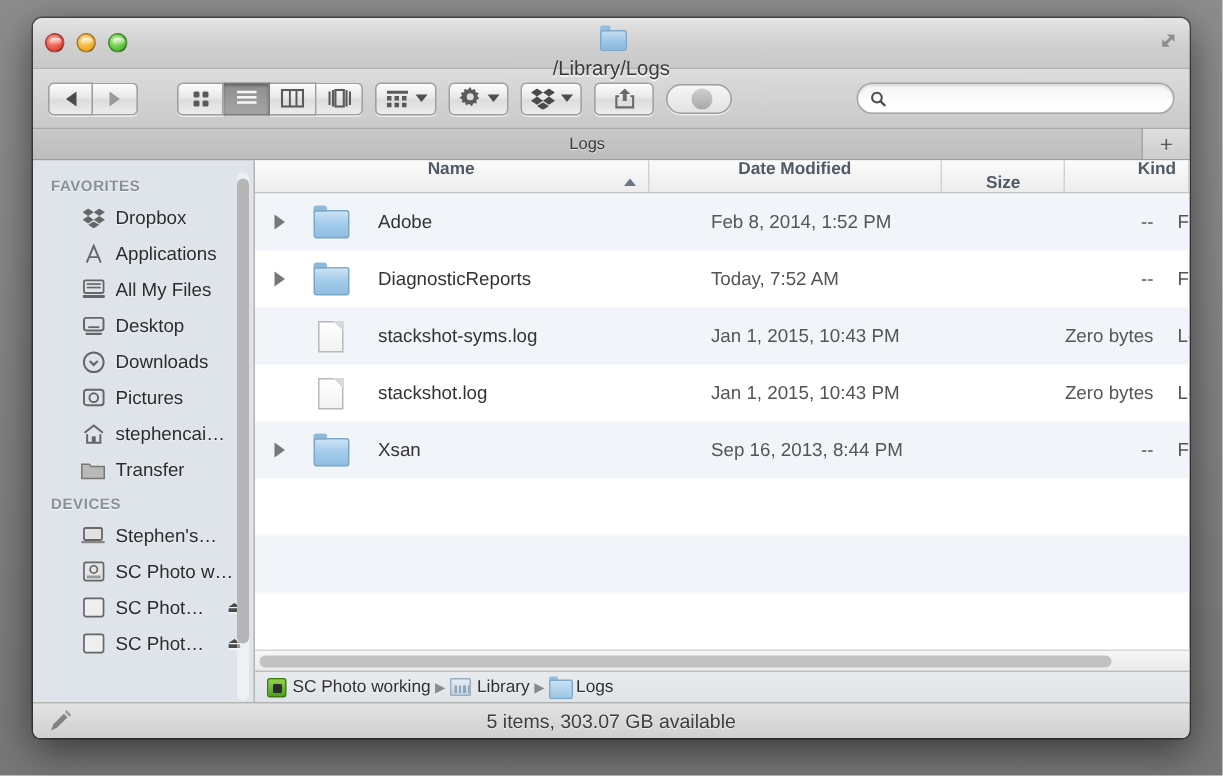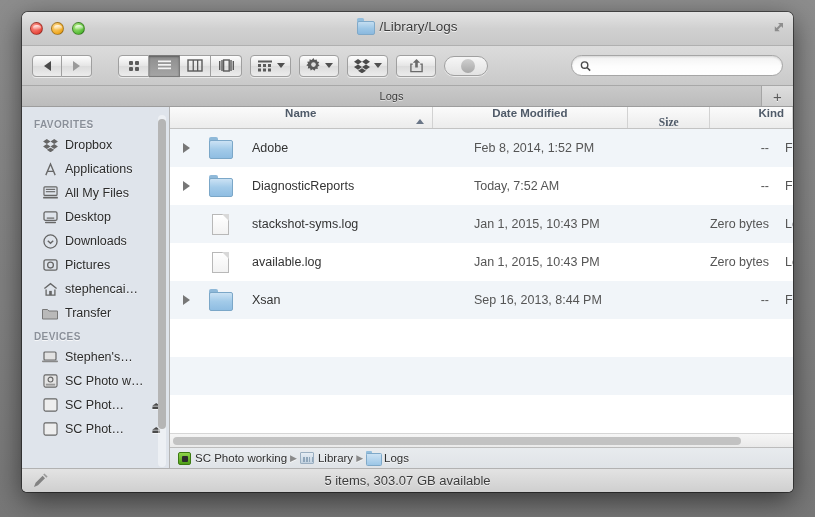--- a/index.html
+++ b/index.html
@@ -48,20 +48,21 @@
   .l-close  { background: radial-gradient(circle at 35% 30%, #ff9a90, #e8483c 70%, #b3281e); }
   .l-min    { background: radial-gradient(circle at 35% 30%, #ffd98b, #efa820 70%, #bb7d0c); }
   .l-zoom   { background: radial-gradient(circle at 35% 30%, #b5ef87, #55bb36 70%, #2f8a1c); }
 
   .title-center {
     position: absolute; left:0; right:0; top:7px;
     display: flex; align-items: center; justify-content: center; gap: 6px;
     font-size: 13.5px; color: #3b3b3b;
     text-shadow: 0 1px 0 rgba(255,255,255,.75);
     pointer-events: none;
+    flex-direction: column;
   }
   .title-folder {
     width: 16px; height: 13px; position: relative; flex: none;
   }
   .title-folder::before {
     content:""; position:absolute; left:0; top:-2.5px; width:7px; height:4px;
     background:#93bedd; border-radius:1.5px 1.5px 0 0;
   }
   .title-folder::after {
     content:""; position:absolute; left:0; top:0.5px; width:16px; height:12px;
@@ -176,21 +177,21 @@
     padding-top:6px;
   }
   .sb-header {
     font-size:10px; font-weight:bold; letter-spacing:.4px;
     color:#8a909a; text-transform:uppercase;
     padding: 6px 0 3px 12px;
     text-shadow:0 1px 0 rgba(255,255,255,.7);
   }
   .sb-item {
     height:24px; display:flex; align-items:center; gap:7px;
-    padding-left:20px; padding-right:8px;
+    padding-left:32px; padding-right:8px;
     font-size:12.5px; color:#2b2b2b;
     text-shadow:0 1px 0 rgba(255,255,255,.55);
     white-space:nowrap;
   }
   .sb-icon { width:16px;height:16px;flex:none;display:flex;align-items:center;justify-content:center; }
   .sb-label { overflow:hidden; text-overflow:ellipsis; }
   .eject { margin-left:auto; font-size:10px; color:#4a4a4a; }
 
   .sb-scroll {
     position:absolute; right:3px; top:8px;
@@ -208,21 +209,21 @@
 
   .colhead {
     height:22px; flex:none; display:flex;
     background: linear-gradient(180deg,#fbfbfb 0%,#ececec 100%);
     border-bottom:1px solid #c3c3c3;
     font-size:11.5px; font-weight:bold; color:#4f5a68;
   }
   .ch { display:flex; align-items:center; padding:0 8px; border-right:1px solid #d2d2d2;flex-direction:column; }
   .ch.name { width: 310px; }
   .ch.date { width: 230px; }
-  .ch.size { width: 95px; justify-content:flex-end;font-family:Liberation Serif, serif; }
+  .ch.size { width: 95px; justify-content:flex-end; }
   .ch.kind { flex:1;margin-left:40px; }
   .sortcaret { margin-left:auto; width:0;height:0;
     border-left:4px solid transparent;border-right:4px solid transparent;
     border-bottom:5px solid #6a7687; }
 
   .rows { flex:1; overflow:hidden; }
   .row { height:38px; display:flex; align-items:center; font-size:12.5px; color:#333; }
   .row.alt { background:#f1f5f9; }
   .row.empty { height:38px; }
 
@@ -646,21 +647,21 @@
           <div class="cell c-size">Zero bytes</div>
           <div class="cell c-kind">Log</div>
         </div>
 
         <div class="row">
           <div class="cell c-name">
             <span class="disclosure"></span>
             <span class="f-icon">
                 <span class="doc-ic"></span>
               </span>
-            <span class="fname">available.log</span>
+            <span class="fname">stackshot.log</span>
           </div>
           <div class="cell c-date">Jan 1, 2015, 10:43 PM</div>
           <div class="cell c-size">Zero bytes</div>
           <div class="cell c-kind">Log</div>
         </div>
 
         <div class="row alt">
           <div class="cell c-name">
             <span class="disclosure">
                 <i></i>

